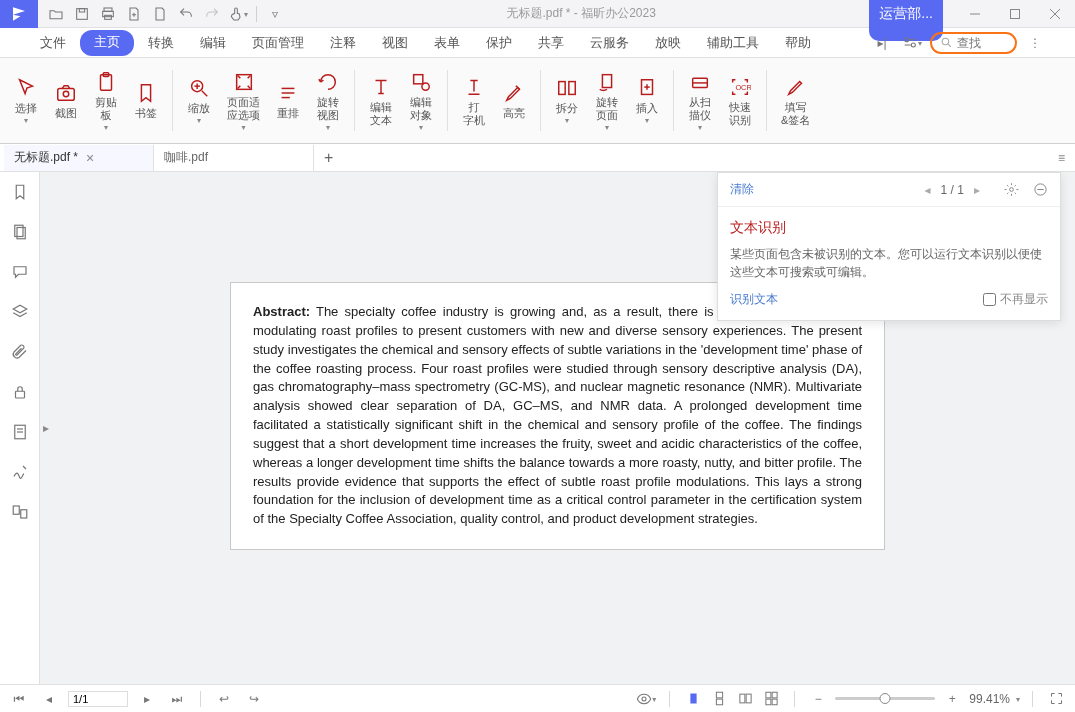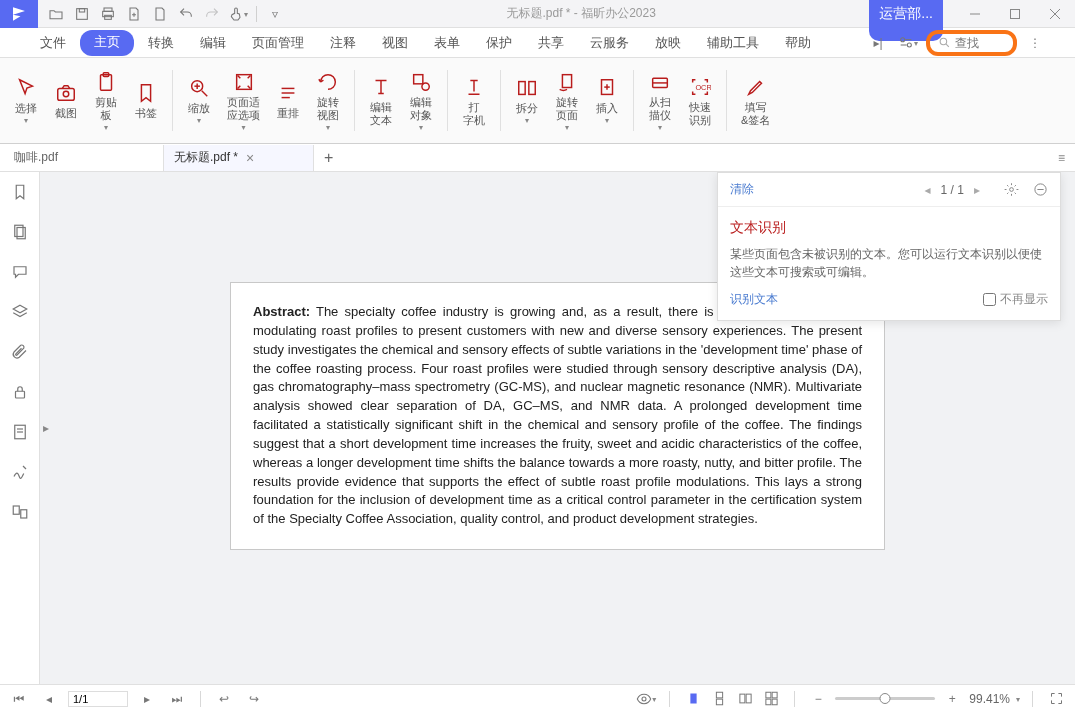--- a/index.html
+++ b/index.html
@@ -11,21 +11,21 @@
 .qat-btn { width: 24px; height: 24px; display: flex; align-items: center; justify-content: center; color: #777; cursor: pointer; border-radius: 3px; }
 .qat-sep { width: 1px; height: 16px; background: #d0d0d0; margin: 0 4px; }
 .title-text { flex: 1; text-align: center; color: #9a9a9a; font-size: 12px; }
 .win-right { display: flex; align-items: center; }
 .pill { background: #586af2; color: #fff; padding: 18px 10px; border-radius: 10px; font-size: 14px; margin-right: 12px; }
 .win-btn { width: 40px; height: 28px; display: flex; align-items: center; justify-content: center; color: #888; cursor: pointer; }
 .menubar { height: 30px; display: flex; align-items: center; padding: 0 28px; border-bottom: 1px solid #e0e0e0; gap: 2px; }
 .menu-item { padding: 4px 12px; font-size: 13px; color: #555; cursor: pointer; border-radius: 3px; }
 .menu-item.active { background: #586af2; color: #fff; border-radius: 12px; padding: 3px 14px; }
 .menubar-right { margin-left: auto; display: flex; align-items: center; gap: 6px; }
-.search-box { display: flex; align-items: center; border: 4px solid #f97316; border-radius: 12px; padding: 2px 8px; color: #aaa; gap: 4px; }
+.search-box { display: flex; align-items: center; border: 2px solid #f97316; border-radius: 12px; padding: 2px 8px; color: #aaa; gap: 4px; }
 .search-input { border: none; outline: none; width: 50px; font-size: 12px; color: #666; }
 .toolbar { height: 86px; background: #fafafa; border-bottom: 1px solid #d0d0d0; display: flex; align-items: stretch; padding: 4px 6px; }
 .tool { display: flex; flex-direction: column; align-items: center; justify-content: center; padding: 2px 8px; cursor: pointer; border-radius: 4px; min-width: 40px; }
 .tool.active { background: #e2e6ff; }
 .tool-icon { width: 24px; height: 24px; display: flex; align-items: center; justify-content: center; color: #b91c1c; margin-bottom: 2px; }
 .tool-label { font-size: 11px; color: #555; text-align: center; line-height: 13px; white-space: nowrap; }
 .tool-sep { width: 1px; background: #e0e0e0; margin: 8px 6px; }
 .caret { font-size: 8px; color: #888; margin-top: 1px; }
 .tabbar { height: 28px; display: flex; align-items: center; border-bottom: 1px solid #e0e0e0; padding-left: 4px; }
 .tab { height: 26px; display: flex; align-items: center; padding: 0 10px; gap: 8px; font-size: 12px; color: #666; border-right: 1px solid #e0e0e0; cursor: pointer; }
@@ -288,20 +288,29 @@
     </div>
   <div class="tool-sep"></div>
   <div class="tool">
       <div class="tool-icon">
         <svg width="22" height="22" viewBox="0 0 24 24" fill="none" stroke="currentColor" stroke-width="1.6">
           <path d="M8 5h8M12 5v12M6 20h12"></path>
         </svg>
       </div>
       <div class="tool-label">打<br>字机</div>
     </div>
+  <div class="tool">
+      <div class="tool-icon">
+        <svg width="22" height="22" viewBox="0 0 24 24" fill="none" stroke="currentColor" stroke-width="1.6">
+          <path d="M4 20l4-2 10-10-2-2L6 16z"></path>
+          <path d="M14 4l4 4"></path>
+        </svg>
+      </div>
+      <div class="tool-label">高亮</div>
+    </div>
   <div class="tool-sep"></div>
   <div class="tool">
       <div class="tool-icon">
         <svg width="22" height="22" viewBox="0 0 24 24" fill="none" stroke="currentColor" stroke-width="1.6">
           <rect x="3" y="5" width="7" height="14"></rect>
           <rect x="14" y="5" width="7" height="14"></rect>
         </svg>
       </div>
       <div class="tool-label">拆分</div>
       <div class="caret">▾</div>
@@ -353,26 +362,26 @@
         <svg width="22" height="22" viewBox="0 0 24 24" fill="none" stroke="currentColor" stroke-width="1.6">
           <path d="M4 20l4-2L18 8l-2-2L6 16z"></path>
         </svg>
       </div>
       <div class="tool-label">填写<br>&amp;签名</div>
     </div>
 </div>
 
 <div class="tabbar">
   <div id="tabs-container" style="display:flex;">
-      <div class="tab" style="min-width: 160px;">
-        <span>咖啡.pdf</span>
-      </div>
       <div class="tab active" style="min-width: 150px;">
         <span>无标题.pdf *</span>
         <span class="tab-close">×</span>
+      </div>
+      <div class="tab" style="min-width: 160px;">
+        <span>咖啡.pdf</span>
       </div>
     </div>
   <div class="tab-add">+</div>
   <div class="tab-spacer"></div>
   <div class="tab-menu">≡</div>
 </div>
 
 <div class="workspace">
   <div class="sidebar">
     <div class="side-icon">

